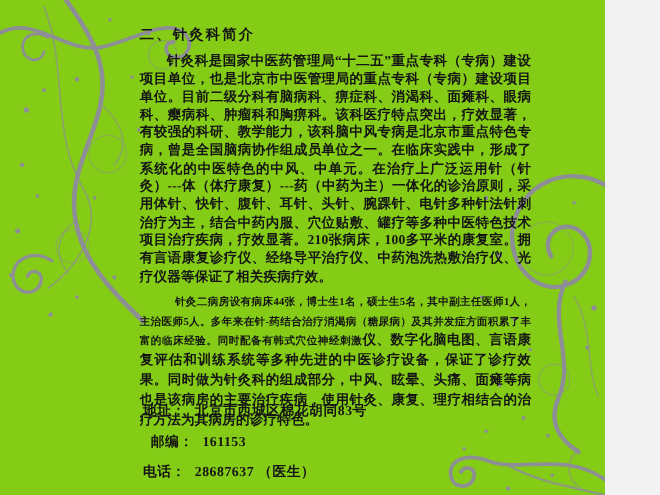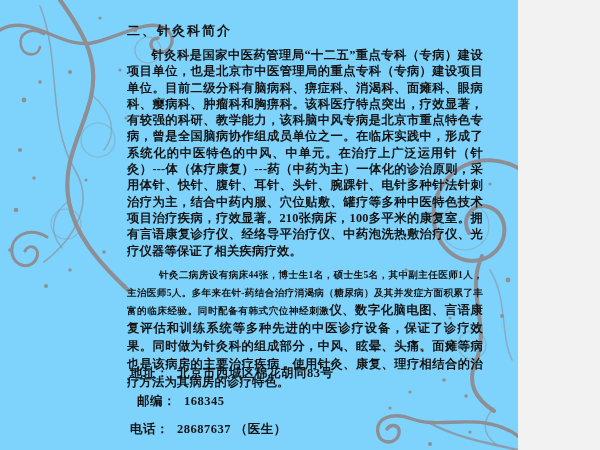--- a/index.html
+++ b/index.html
@@ -3,21 +3,21 @@
 <meta charset="utf-8">
 <style>
   html,body{margin:0;padding:0;}
   body{
     width:600px;height:450px;
     background:#f2f2f2;
     font-family:"Liberation Serif","DejaVu Serif",serif;
   }
   .page{
     position:relative;width:518px;height:450px;overflow:hidden;
-    background:#7dd3fc;color:#141414;
+    background:#84cc16;color:#141414;padding-left:32px;
   }
   .orn{position:absolute;pointer-events:none;}
   .orn-left{left:0;top:0;}
   .orn-right{right:0;top:140px;}
   .content{
     position:absolute;left:127px;top:12px;width:356px;
   }
   .title{
     font-size:13px;font-weight:bold;letter-spacing:2px;
     margin:10px 0 7px 0;
@@ -116,20 +116,20 @@
     <h2 class="title">二、针灸科简介</h2>
     <p class="para1">针灸科是国家中医药管理局“十二五”重点专科（专病）建设项目单位，也是北京市中医管理局的重点专科（专病）建设项目单位。目前二级分科有脑病科、痹症科、消渴科、面瘫科、眼病科、瘿病科、肿瘤科和胸痹科。该科医疗特点突出，疗效显著，有较强的科研、教学能力，该科脑中风专病是北京市重点特色专病，曾是全国脑病协作组成员单位之一。在临床实践中，形成了系统化的中医特色的中风、中单元。在治疗上广泛运用针（针灸）---体（体疗康复）---药（中药为主）一体化的诊治原则，采用体针、快针、腹针、耳针、头针、腕踝针、电针多种针法针刺治疗为主，结合中药内服、穴位贴敷、罐疗等多种中医特色技术项目治疗疾病，疗效显著。210张病床，100多平米的康复室。拥有言语康复诊疗仪、经络导平治疗仪、中药泡洗热敷治疗仪、光疗仪器等保证了相关疾病疗效。</p>
     <p class="para2"><span class="small">针灸二病房设有病床44张，博士生1名，硕士生5名，其中副主任医师1人，主治医师5人。多年来在针-药结合治疗消渴病（糖尿病）及其并发症方面积累了丰富的临床经验。同时配备有韩式穴位神经刺激</span><span class="large">仪、数字化脑电图、言语康复评估和训练系统等多种先进的中医诊疗设备，保证了诊疗效果。同时做为针灸科的组成部分，中风、眩晕、头痛、面瘫等病也是该病房的主要治疗疾病，使用针灸、康复、理疗相结合的治疗方法为其病房的诊疗特色。</span></p>
   </div>
 
   <div class="contact">
     <div class="row">
       <span class="label">地址：</span><span>北京市西城区棉花胡同83号</span>
     </div>
     <div class="row indent">
-      <span class="label">邮编：</span><span>168345</span>
+      <span class="label">邮编：</span><span>161153</span>
     </div>
     <div class="row">
       <span class="label">电话：</span><span>28687637 （医生）</span>
     </div>
   </div>
 
 </div>
 
 </body></html>

